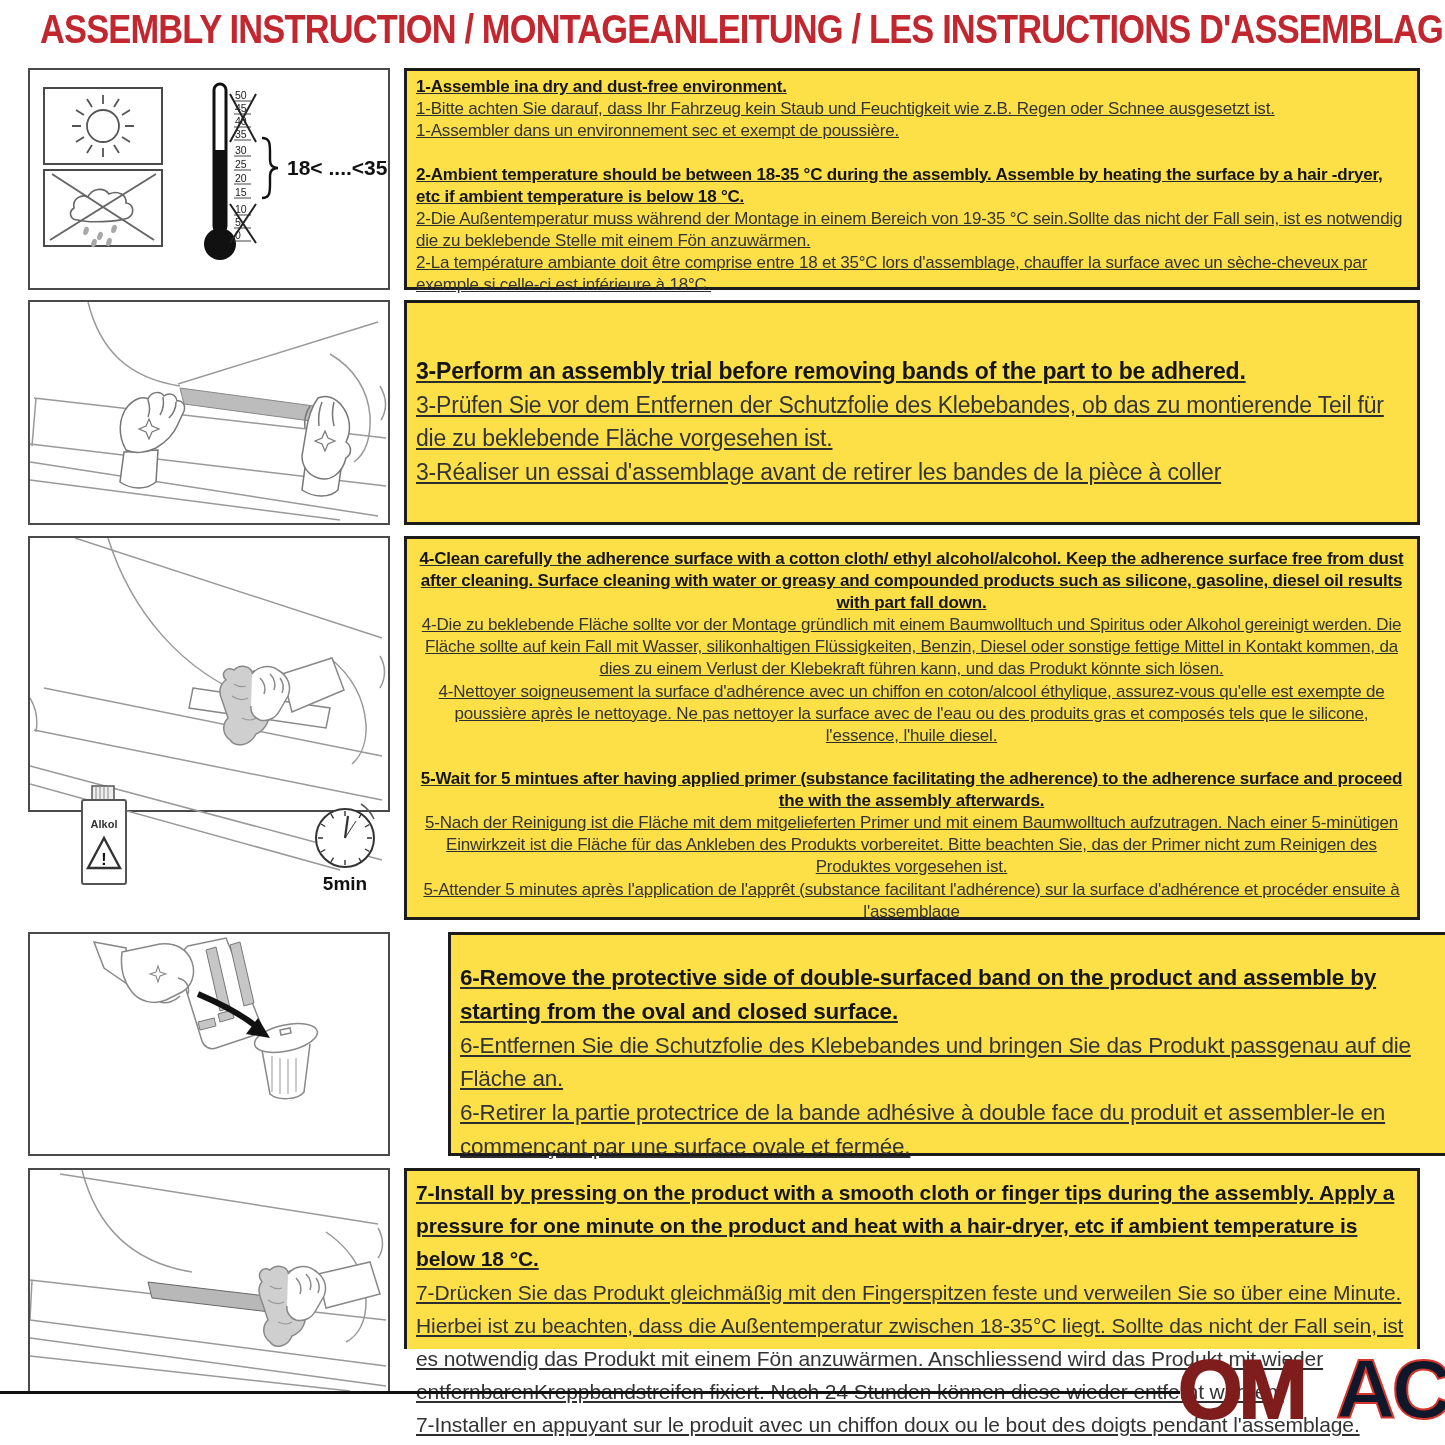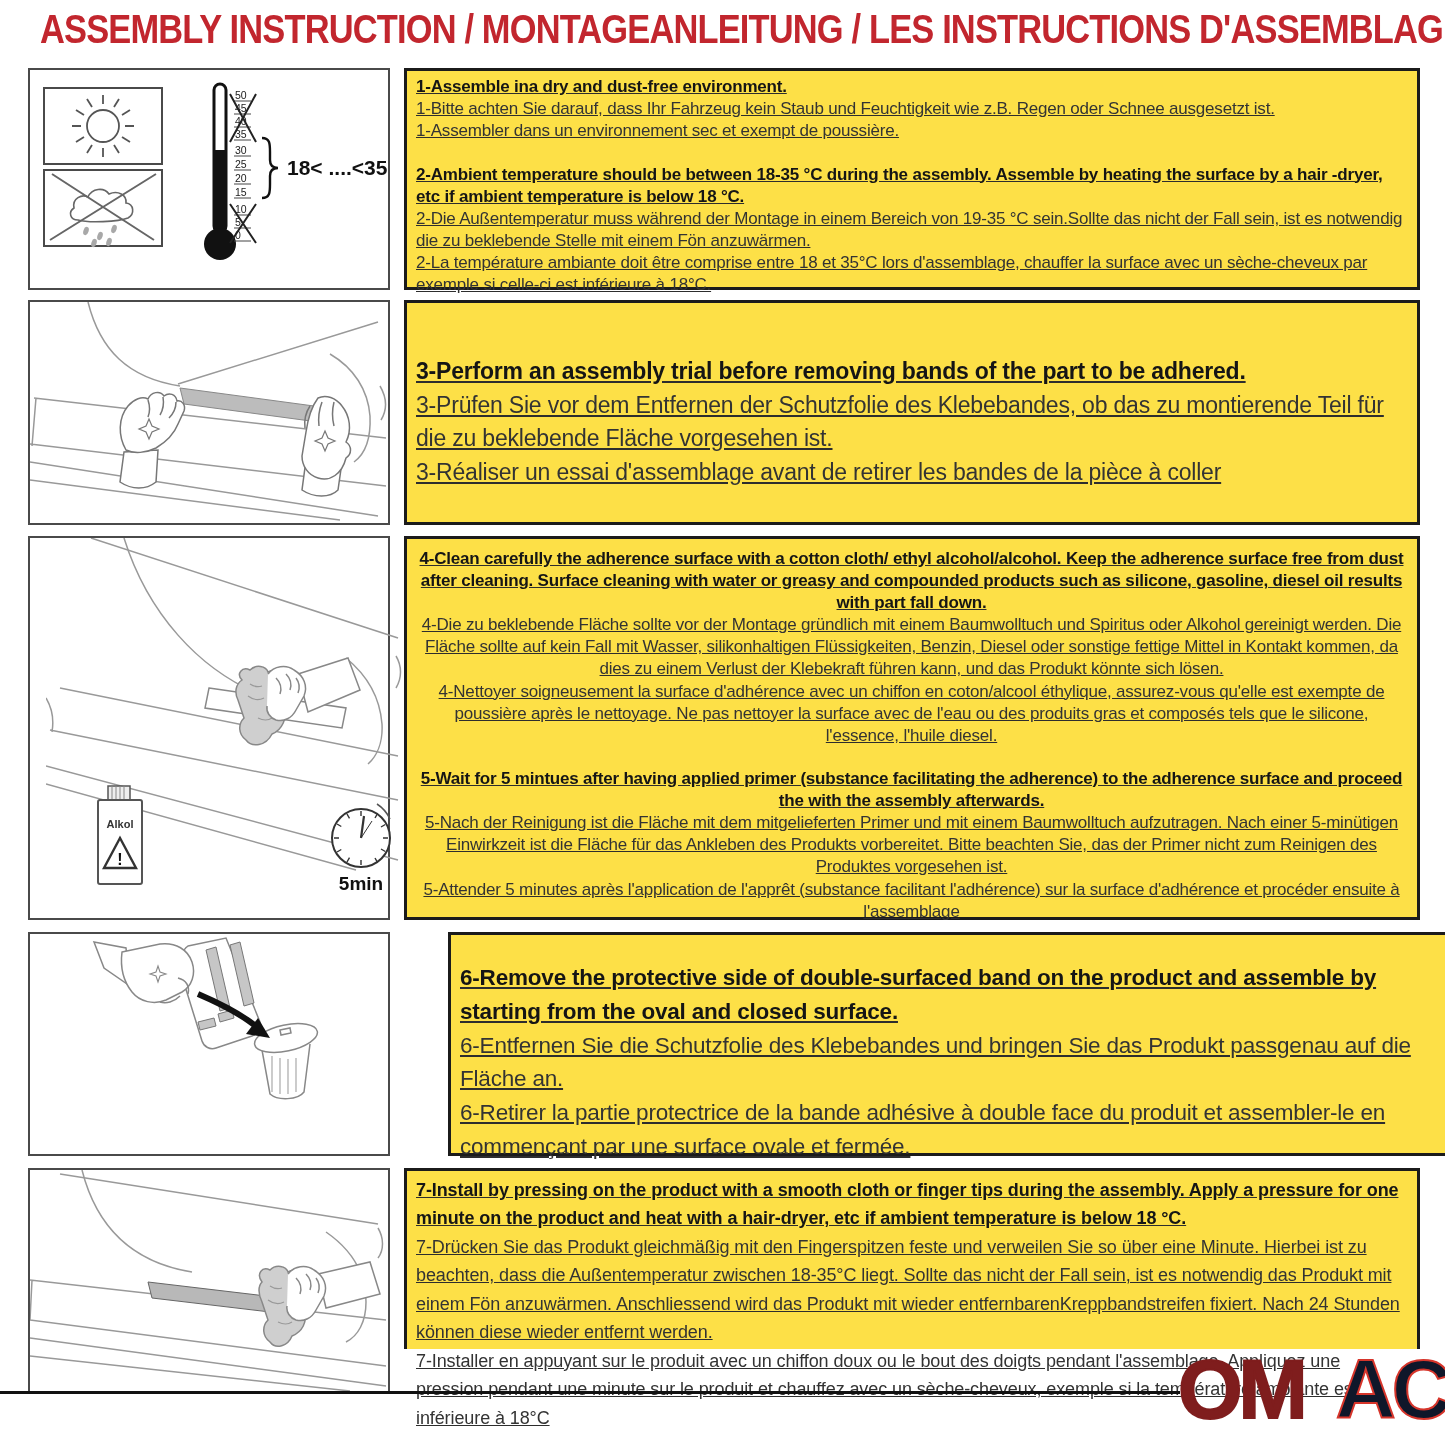--- a/index.html
+++ b/index.html
@@ -10,21 +10,21 @@
          transform:scaleX(0.84);transform-origin:left center;}
   .illus{position:absolute;left:28px;width:362px;border:2px solid #4a4a4a;background:#fff;box-sizing:border-box;}
   .txt{position:absolute;left:404px;width:1016px;border:3px solid #1b1b1b;background:#fde047;
        box-sizing:border-box;padding:5px 10px 4px 9px;text-decoration:underline;}
   .txt p{margin:0;color:#333;}
   .txt p.b{font-weight:bold;color:#151515;}
   .txt p.gap{margin-top:1.25em;}
   .fs17{font-size:17px;line-height:1.3;letter-spacing:-0.2px;}
   .fs23{font-size:23px;line-height:1.46;letter-spacing:-0.2px;}
   .fs22{font-size:22.5px;line-height:1.5;letter-spacing:-0.2px;margin-left:44px;}
-  .fs16{font-size:18px;line-height:1.58;letter-spacing:-0.1px;}
+  .fs16{font-size:21px;line-height:1.58;letter-spacing:-0.1px;}
   .pt50{padding-top:52px;}
   .pt26{padding-top:26px;}
   .nobot{border-bottom:none;}
   svg{display:block;}
   .rule{position:absolute;left:0;top:1391px;width:1180px;height:3px;background:#111;}
   .logo{position:absolute;left:1178px;top:1346px;width:266px;text-align:center;
         font-size:83px;font-weight:900;line-height:1.05;letter-spacing:-4px;
         font-family:"Liberation Sans",sans-serif;-webkit-text-stroke:2px currentColor;}
   .logo .lb{color:#7f1d1d;}
   .logo .lr{color:#0f172a;padding-left:32px;-webkit-text-stroke:2px #d6352b;}
@@ -111,21 +111,21 @@
         <polygon points="292,136 295,129 298,136 305,139 298,142 295,149 292,142 285,139" stroke-width="1.2"></polygon>
       </g>
     </svg>
   </div>
   <div class="txt fs23 pt50" style="top:300px;height:225px;">
     <p class="b">3-Perform an assembly trial before removing bands of the part to be adhered.</p>
     <p>3-Prüfen Sie vor dem Entfernen der Schutzfolie des Klebebandes, ob das zu montierende Teil für die zu beklebende Fläche vorgesehen ist.</p>
     <p>3-Réaliser un essai d'assemblage avant de retirer les bandes de la pièce à coller</p>
   </div>
 
-  <div class="illus" style="top:536px;height:384px;padding-left:16px;">
+  <div class="illus" style="top:536px;height:276px;">
     <svg width="358" height="380" viewBox="0 0 358 380">
       <g stroke="#999" stroke-width="1.5" fill="none">
         <path d="M78,0 C100,70 150,135 228,162"></path>
         <path d="M45,0 L352,100"></path>
         <path d="M300,120 C322,138 334,160 336,186 C337,204 331,218 322,226"></path>
         <path d="M350,118 C356,128 356,140 350,150"></path>
         <path d="M14,150 L352,218 M4,192 L352,262 M0,160 C6,170 8,182 6,194 M0,228 L352,322 M0,246 L310,332"></path>
       </g>
       <polygon points="163,150 300,170 296,190 159,170" fill="#fff" stroke="#888" stroke-width="1.5"></polygon>
       <g>

